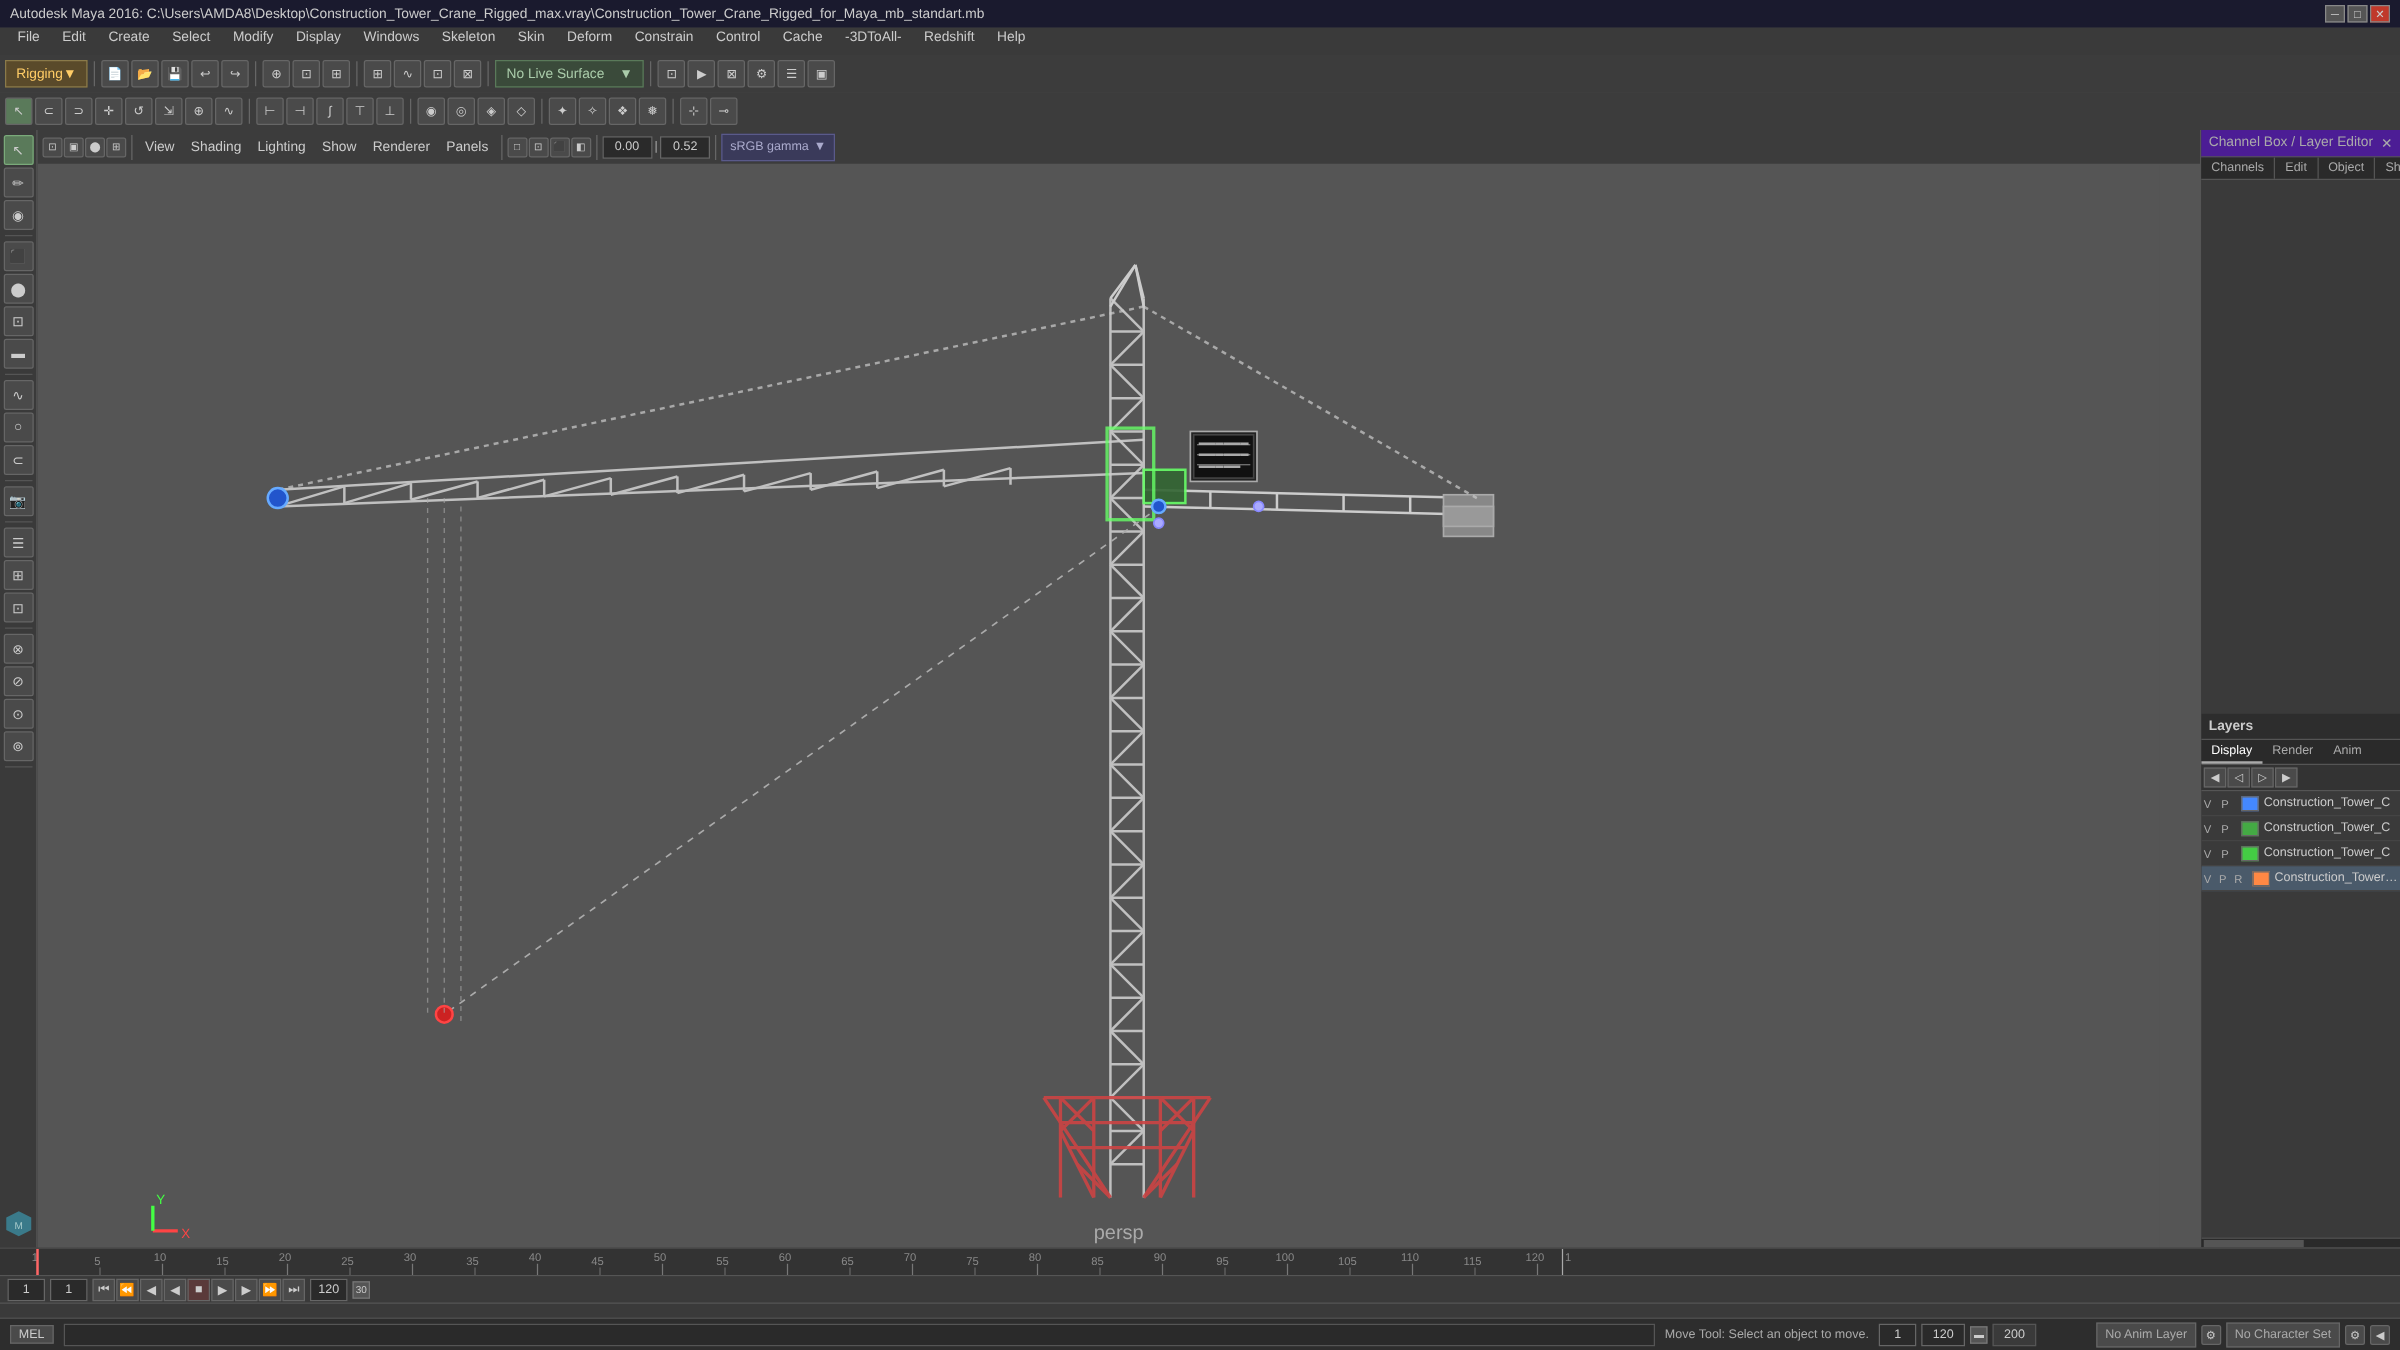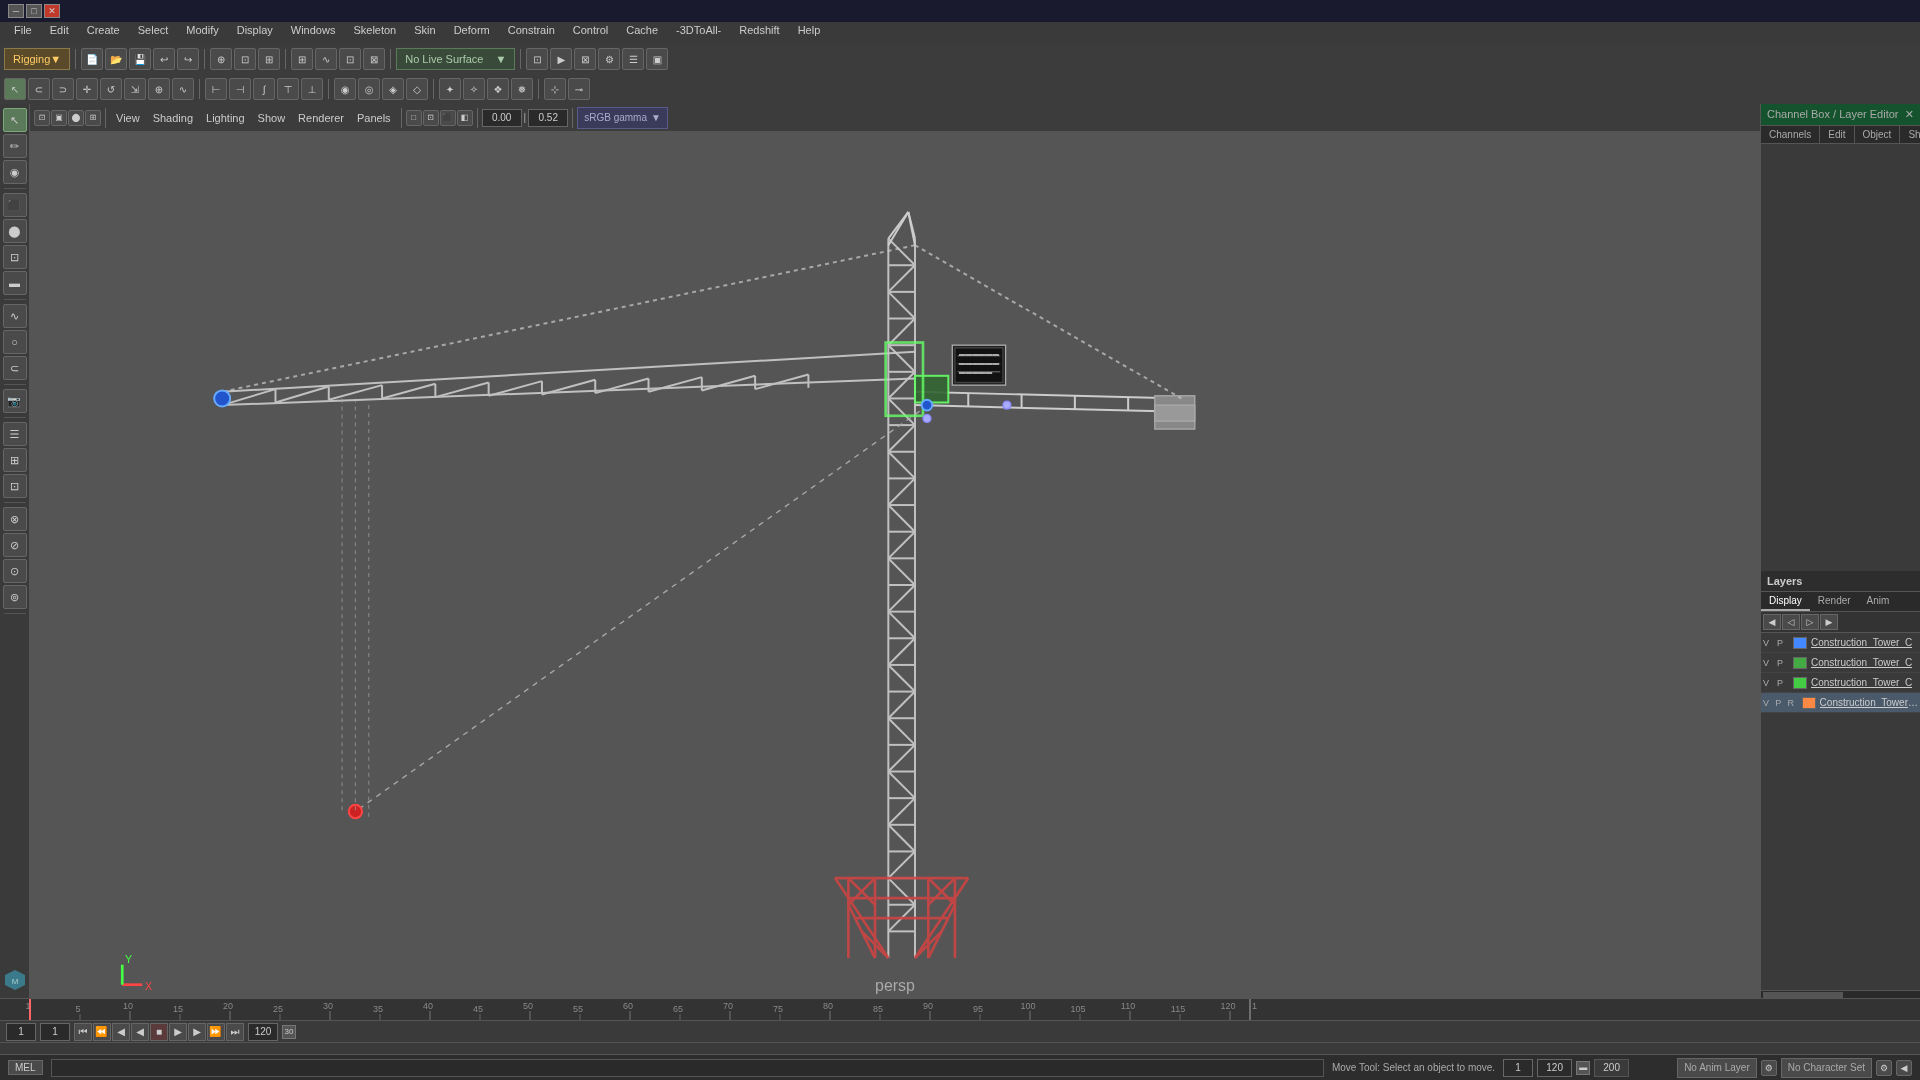--- a/index.html
+++ b/index.html
@@ -220,21 +220,21 @@
       right: 0;
       width: 160px;
       bottom: 82px;
       background: #3a3a3a;
       border-left: 1px solid #555;
       display: flex;
       flex-direction: column;
     }
 
     #channel-box-header {
-      background: #14532d;
+      background: #4c1d95;
       padding: 4px 6px;
       font-size: 11px;
       color: #aaa;
       border-bottom: 1px solid #555;
     }
 
     #channel-box-tabs {
       display: flex;
       background: #2a2a2a;
       border-bottom: 1px solid #555;
@@ -337,21 +337,20 @@
       border: 1px solid #666;
       margin: 0 2px;
       flex-shrink: 0;
     }
     .layer-name {
       color: #ccc;
       font-size: 10px;
       overflow: hidden;
       text-overflow: ellipsis;
       white-space: nowrap;
-      text-decoration: underline;
     }
 
     
     #bottom-area {
       position: absolute;
       bottom: 0;
       left: 0;
       right: 0;
       height: 82px;
       background: #3a3a3a;
@@ -532,20 +531,21 @@
       align-items: center;
       justify-content: center;
       font-size: 8px;
       color: #ccc;
     }
   </style>
 </head>
 <body>
 
 <div id="title-bar">
+  <span class="title-text">Autodesk Maya 2016: C:\Users\AMDA8\Desktop\Construction_Tower_Crane_Rigged_max.vray\Construction_Tower_Crane_Rigged_for_Maya_mb_standart.mb</span>
   <div class="win-controls">
     <div class="win-btn">─</div>
     <div class="win-btn">□</div>
     <div class="win-btn close">✕</div>
   </div>
 </div>
 
 <div id="menu-bar">
   <span class="menu-item">File</span>
   <span class="menu-item">Edit</span>

